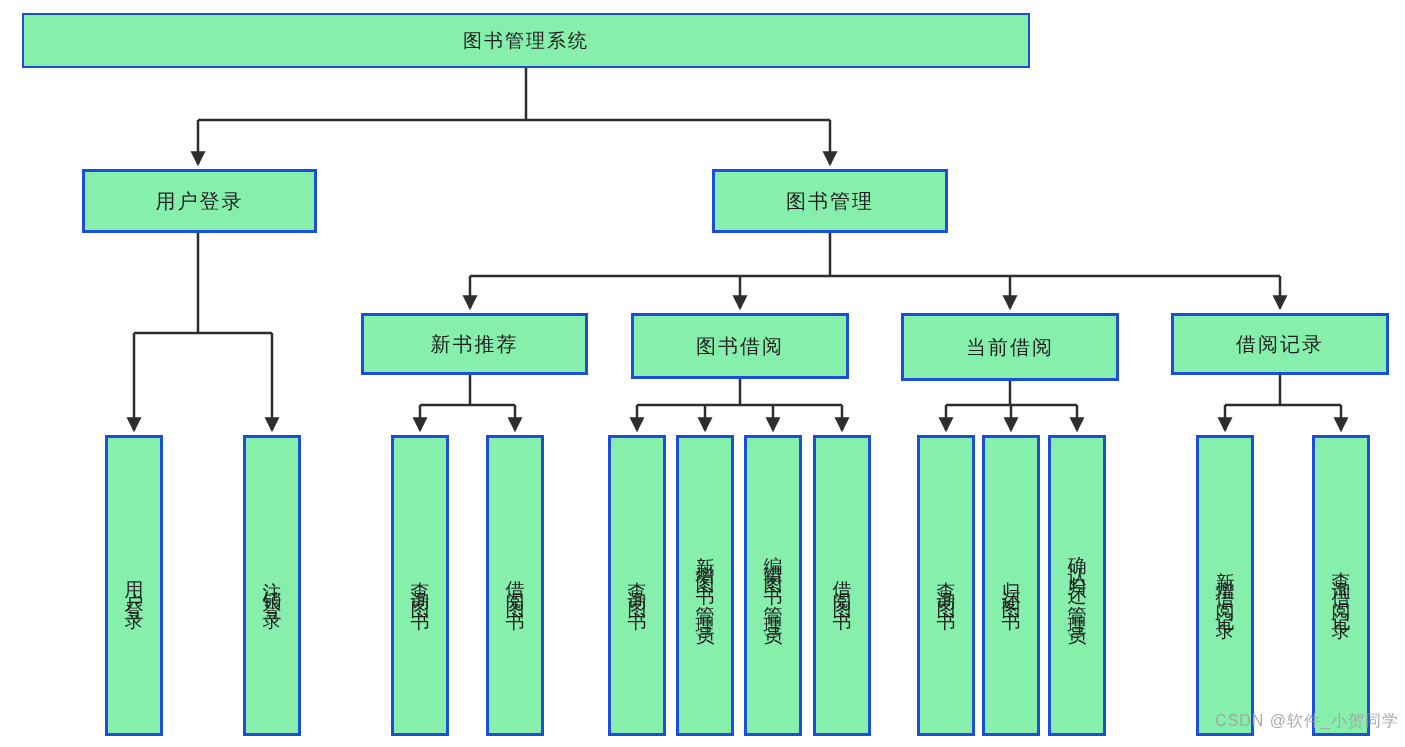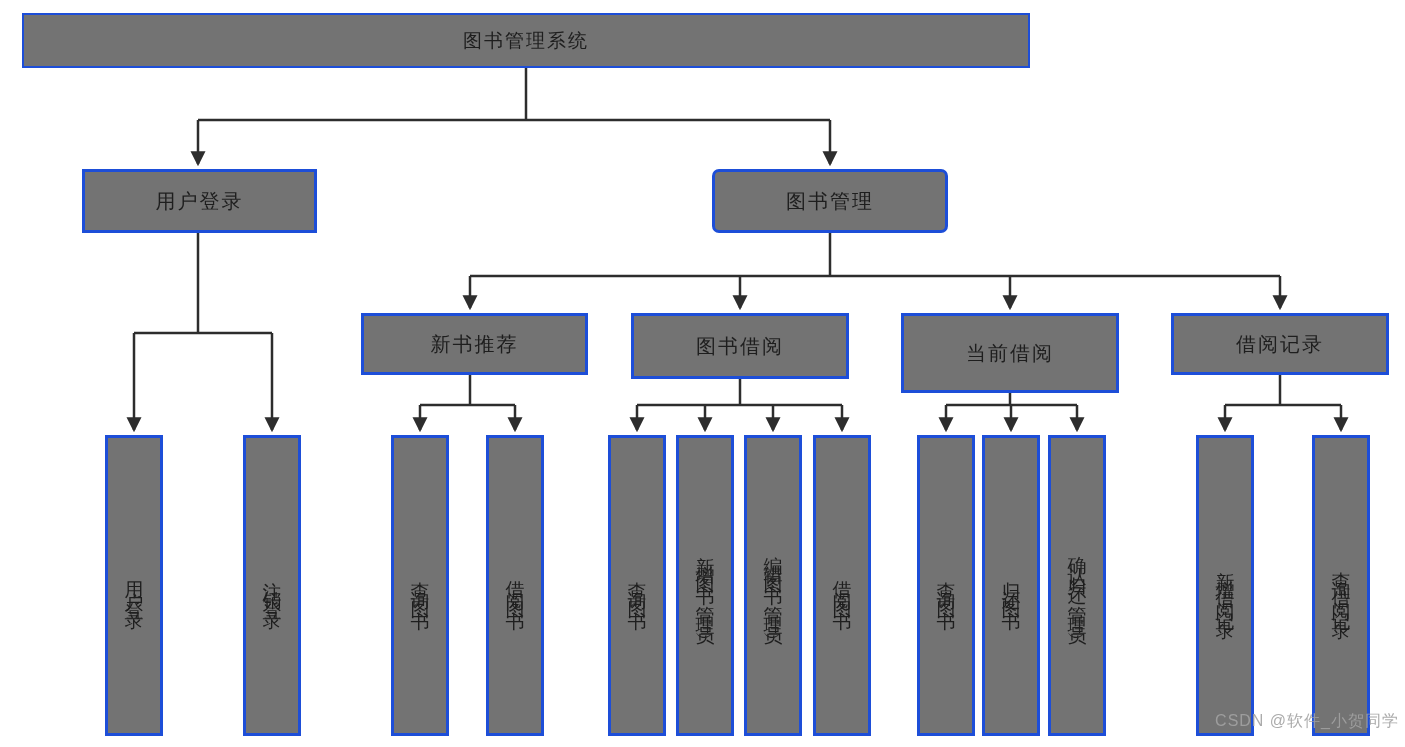--- a/index.html
+++ b/index.html
@@ -13,38 +13,38 @@
   }
   svg.connectors {
     position: absolute;
     left: 0; top: 0;
     width: 1405px; height: 747px;
     z-index: 1;
   }
   .node {
     position: absolute;
     box-sizing: border-box;
-    background: #737373;
+    background: #86efac;
     border: 3px solid #1d4ed8;
     color: #1e1e1e;
     display: flex;
     align-items: center;
     justify-content: center;
     font-size: 20px;
     letter-spacing: 2px;
     z-index: 2;
     line-height: 1;
     text-align: center;
   }
   #n-root           { left: 22px;  top: 13px;  width: 1008px; height: 55px; border-width: 2px; font-size: 19px; }
   #n-user-login     { left: 82px;  top: 169px; width: 235px; height: 64px; }
-  #n-book-mgmt      { left: 712px; top: 169px; width: 236px; height: 64px; border-radius: 7px; }
+  #n-book-mgmt      { left: 712px; top: 169px; width: 236px; height: 64px; }
   #n-new-book-rec   { left: 361px; top: 313px; width: 227px; height: 62px; }
   #n-book-borrow    { left: 631px; top: 313px; width: 218px; height: 66px; }
-  #n-current-borrow { left: 901px; top: 313px; width: 218px; height: 80px; }
+  #n-current-borrow { left: 901px; top: 313px; width: 218px; height: 68px; }
   #n-borrow-records { left: 1171px; top: 313px; width: 218px; height: 62px; }
 
   .leaf {
     top: 435px;
     height: 301px;
     width: 58px;
     writing-mode: vertical-lr;
     text-orientation: mixed;
     font-size: 19px;
     letter-spacing: 10px;

